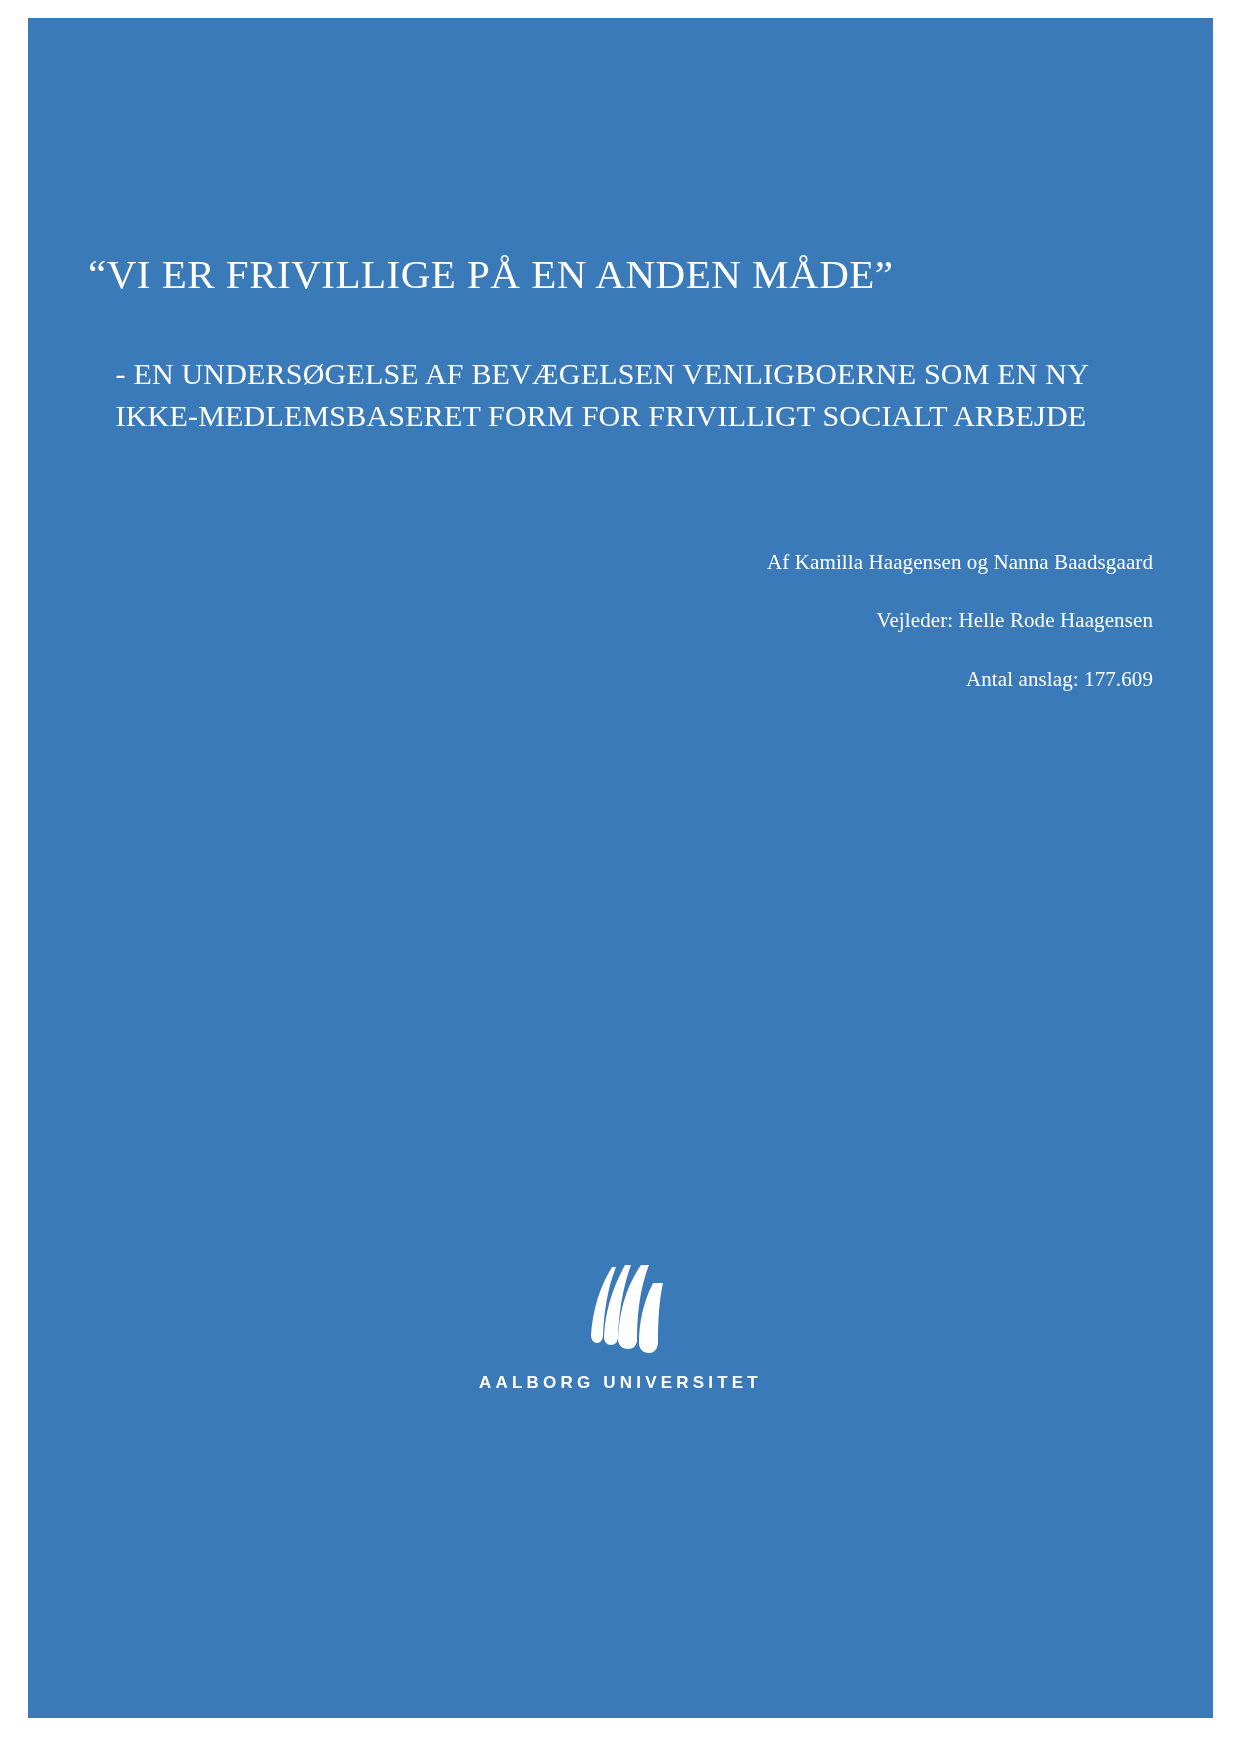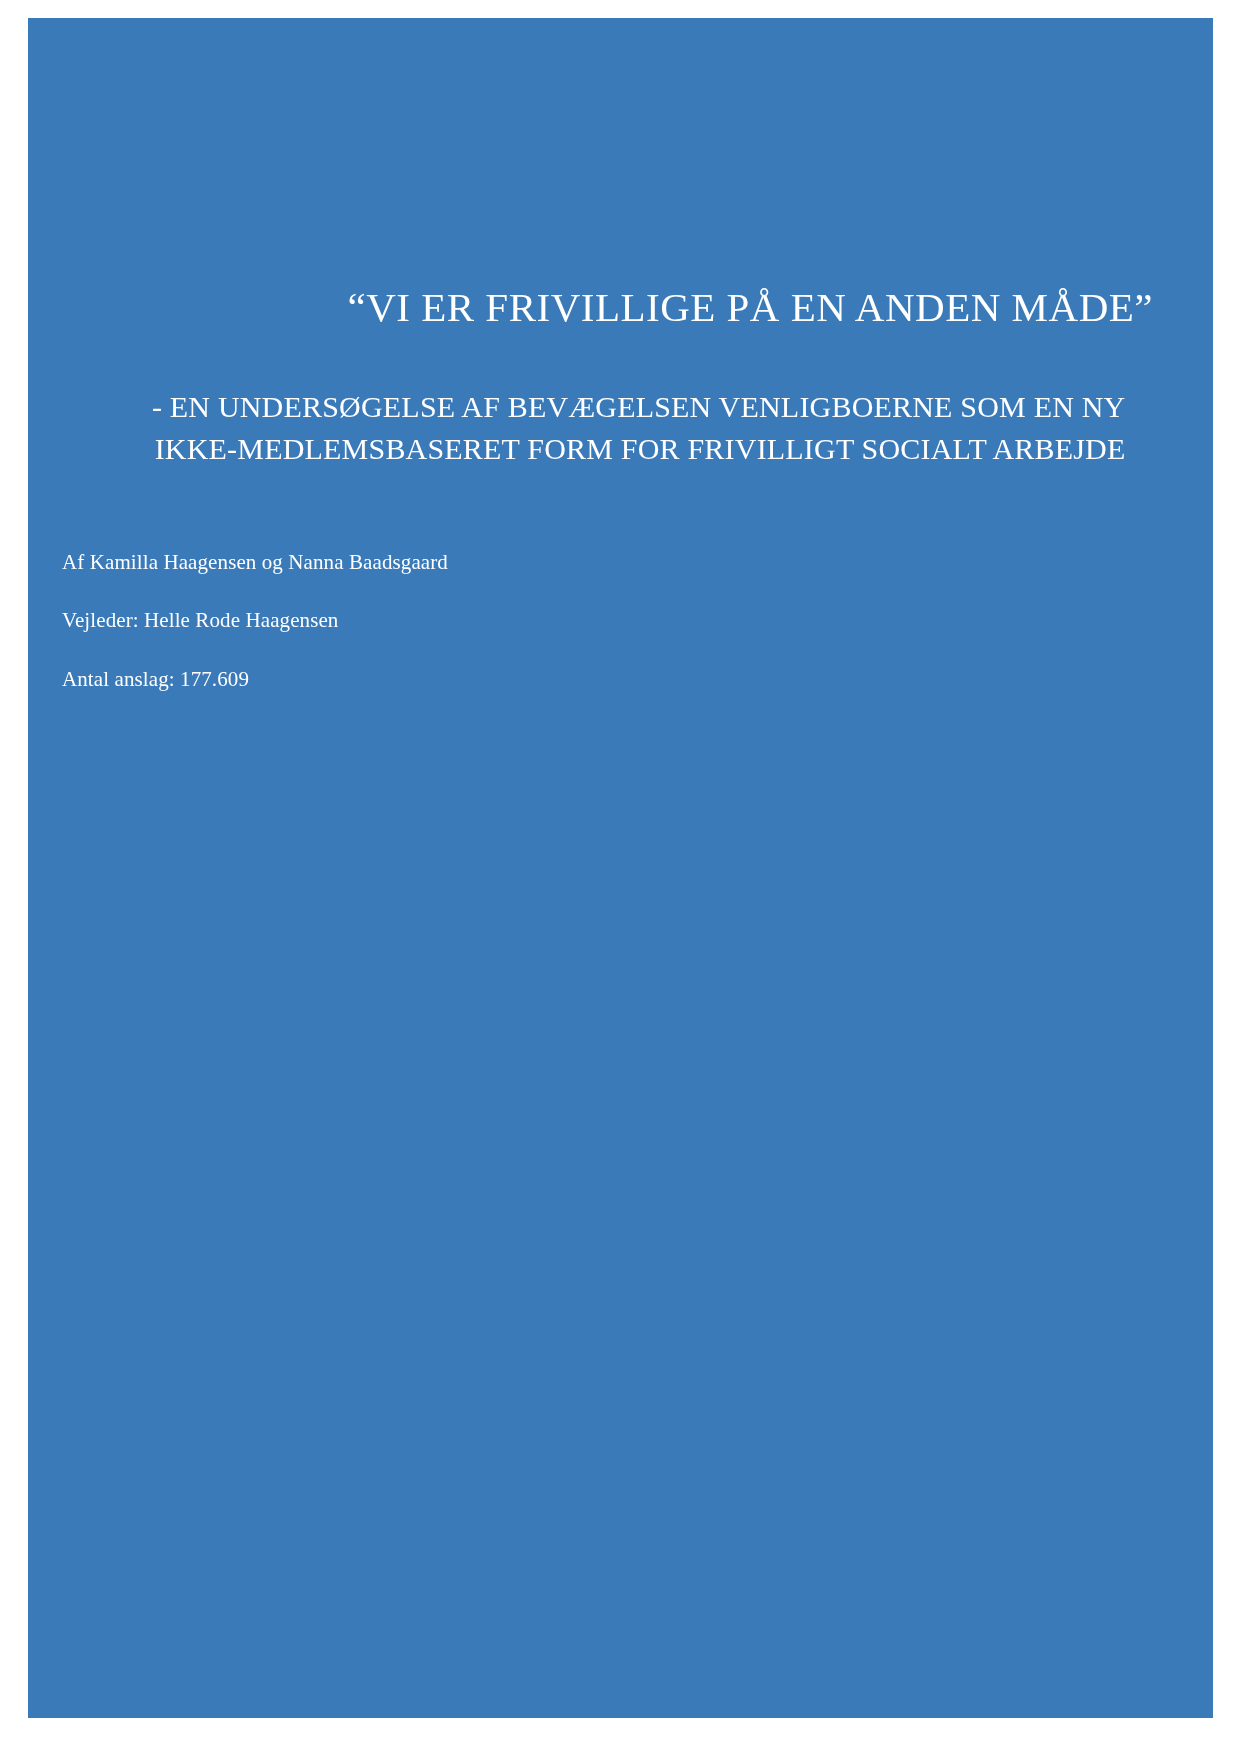--- a/index.html
+++ b/index.html
@@ -27,24 +27,23 @@
     height: 1700px;
     background: #3b7ab8;
     color: #ffffff;
     box-sizing: border-box;
   }
   .title-block {
     position: absolute;
     left: 0;
     right: 0;
     top: 232px;
-    text-align: right;
+    text-align: left;
     padding: 0 60px;
     box-sizing: border-box;
-    margin-top: 33px;
   }
   .main-title {
     font-size: 41px;
     letter-spacing: 0.5px;
     line-height: 1.2;
     font-weight: normal;
     margin: 0;
   }
   .subtitle {
     margin: 54px auto 0 auto;
@@ -52,22 +51,22 @@
     line-height: 1.38;
     font-weight: normal;
     max-width: 1010px;
     letter-spacing: 0.2px;
   }
   .meta-block {
     position: absolute;
     left: 0;
     right: 0;
     top: 530px;
-    text-align: left;
-    padding: 0 34px;
+    text-align: right;
+    padding: 0 60px;
     box-sizing: border-box;
   }
   .meta-line {
     font-size: 21px;
     line-height: 1.35;
     margin: 0 0 30px 0;
     letter-spacing: 0.1px;
   }
   .meta-line:last-child {
     margin-bottom: 0;
@@ -101,15 +100,24 @@
       <h1 class="main-title">“VI ER FRIVILLIGE PÅ EN ANDEN MÅDE”</h1>
       <h2 class="subtitle">- EN UNDERSØGELSE AF BEVÆGELSEN VENLIGBOERNE SOM EN NY IKKE-MEDLEMSBASERET FORM FOR FRIVILLIGT SOCIALT ARBEJDE</h2>
     </div>
 
     <div class="meta-block">
       <p class="meta-line">Af Kamilla Haagensen og Nanna Baadsgaard</p>
       <p class="meta-line">Vejleder: Helle Rode Haagensen</p>
       <p class="meta-line">Antal anslag: 177.609</p>
     </div>
 
+    <div class="logo-block">
+      <svg class="logo-mark" width="100" height="92" viewBox="0 0 100 92">
+        <path d="M41 4 C30 22, 22 44, 20 72 C20 76, 22 80, 26 80 C30 80, 32 76, 32 72 C33 48, 37 24, 45 4 Z" fill="#ffffff"></path>
+        <path d="M54 2 C42 24, 34 48, 33 74 C33 79, 36 82, 40 82 C45 82, 47 78, 47 73 C48 48, 52 24, 60 2 Z" fill="#ffffff"></path>
+        <path d="M70 2 C56 22, 48 48, 47 76 C47 82, 51 86, 57 86 C63 86, 66 82, 66 76 C66 48, 70 22, 78 2 Z" fill="#ffffff"></path>
+        <path d="M82 20 C72 40, 68 60, 68 80 C68 86, 72 90, 78 90 C84 90, 87 85, 87 79 C87 58, 88 38, 92 20 Z" fill="#ffffff"></path>
+      </svg>
+      <div class="logo-text">AALBORG UNIVERSITET</div>
+    </div>
 
   </div>
 </div>
 
 </body></html>

